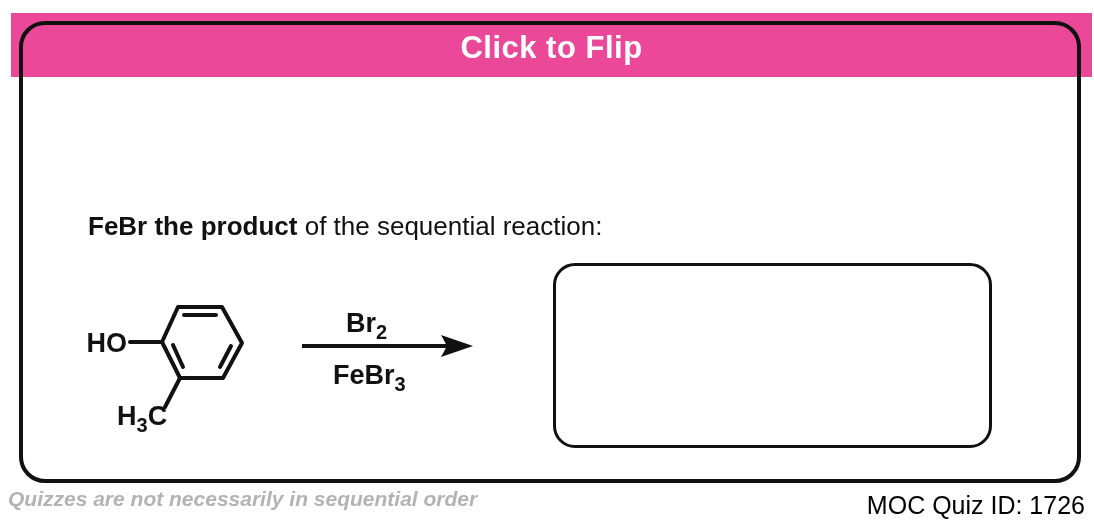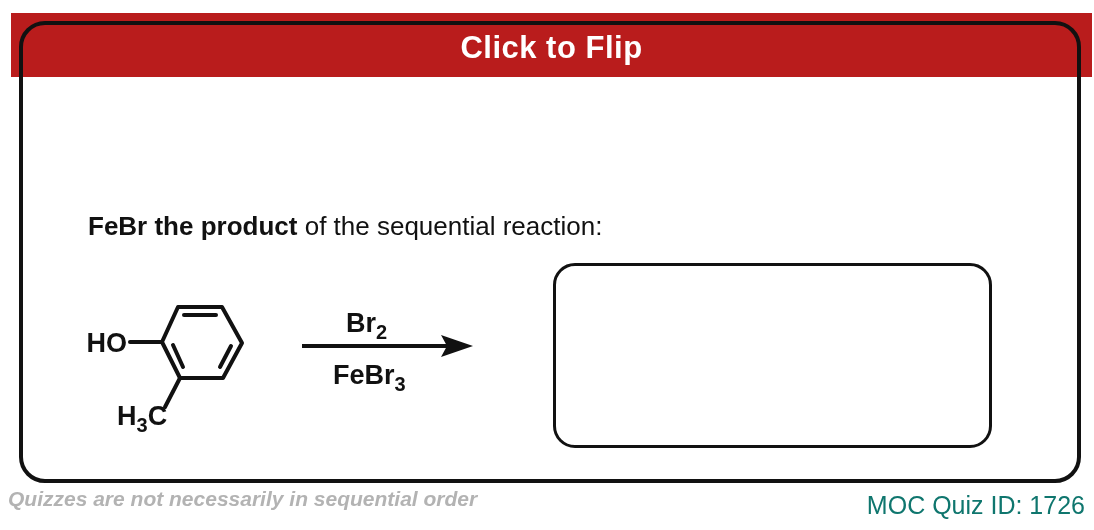--- a/index.html
+++ b/index.html
@@ -15,21 +15,21 @@
     background: #ffffff;
     overflow: hidden;
   }
   
   .flip-banner {
     position: absolute;
     left: 11px;
     top: 13px;
     width: 1081px;
     height: 64px;
-    background: #b91c1c;
+    background: #ec4899;
     display: flex;
     align-items: center;
     justify-content: center;
     cursor: pointer;
   }
   .flip-banner .banner-label {
     color: #ffffff;
     font-size: 31px;
     font-weight: 600;
     letter-spacing: 0.5px;
@@ -86,21 +86,21 @@
     font-style: italic;
     color: #b3b3b3;
     white-space: nowrap;
     font-weight: bold;
   }
   .footer-id {
     position: absolute;
     right: 9px;
     top: 491px;
     font-size: 25px;
-    color: #0f766e;
+    color: #000000;
     white-space: nowrap;
     margin-left: 36px;
   }
   svg text {
     font-family: "Liberation Sans", sans-serif;
     fill: #111111;
     font-weight: bold;
   }
 </style>
 </head>

